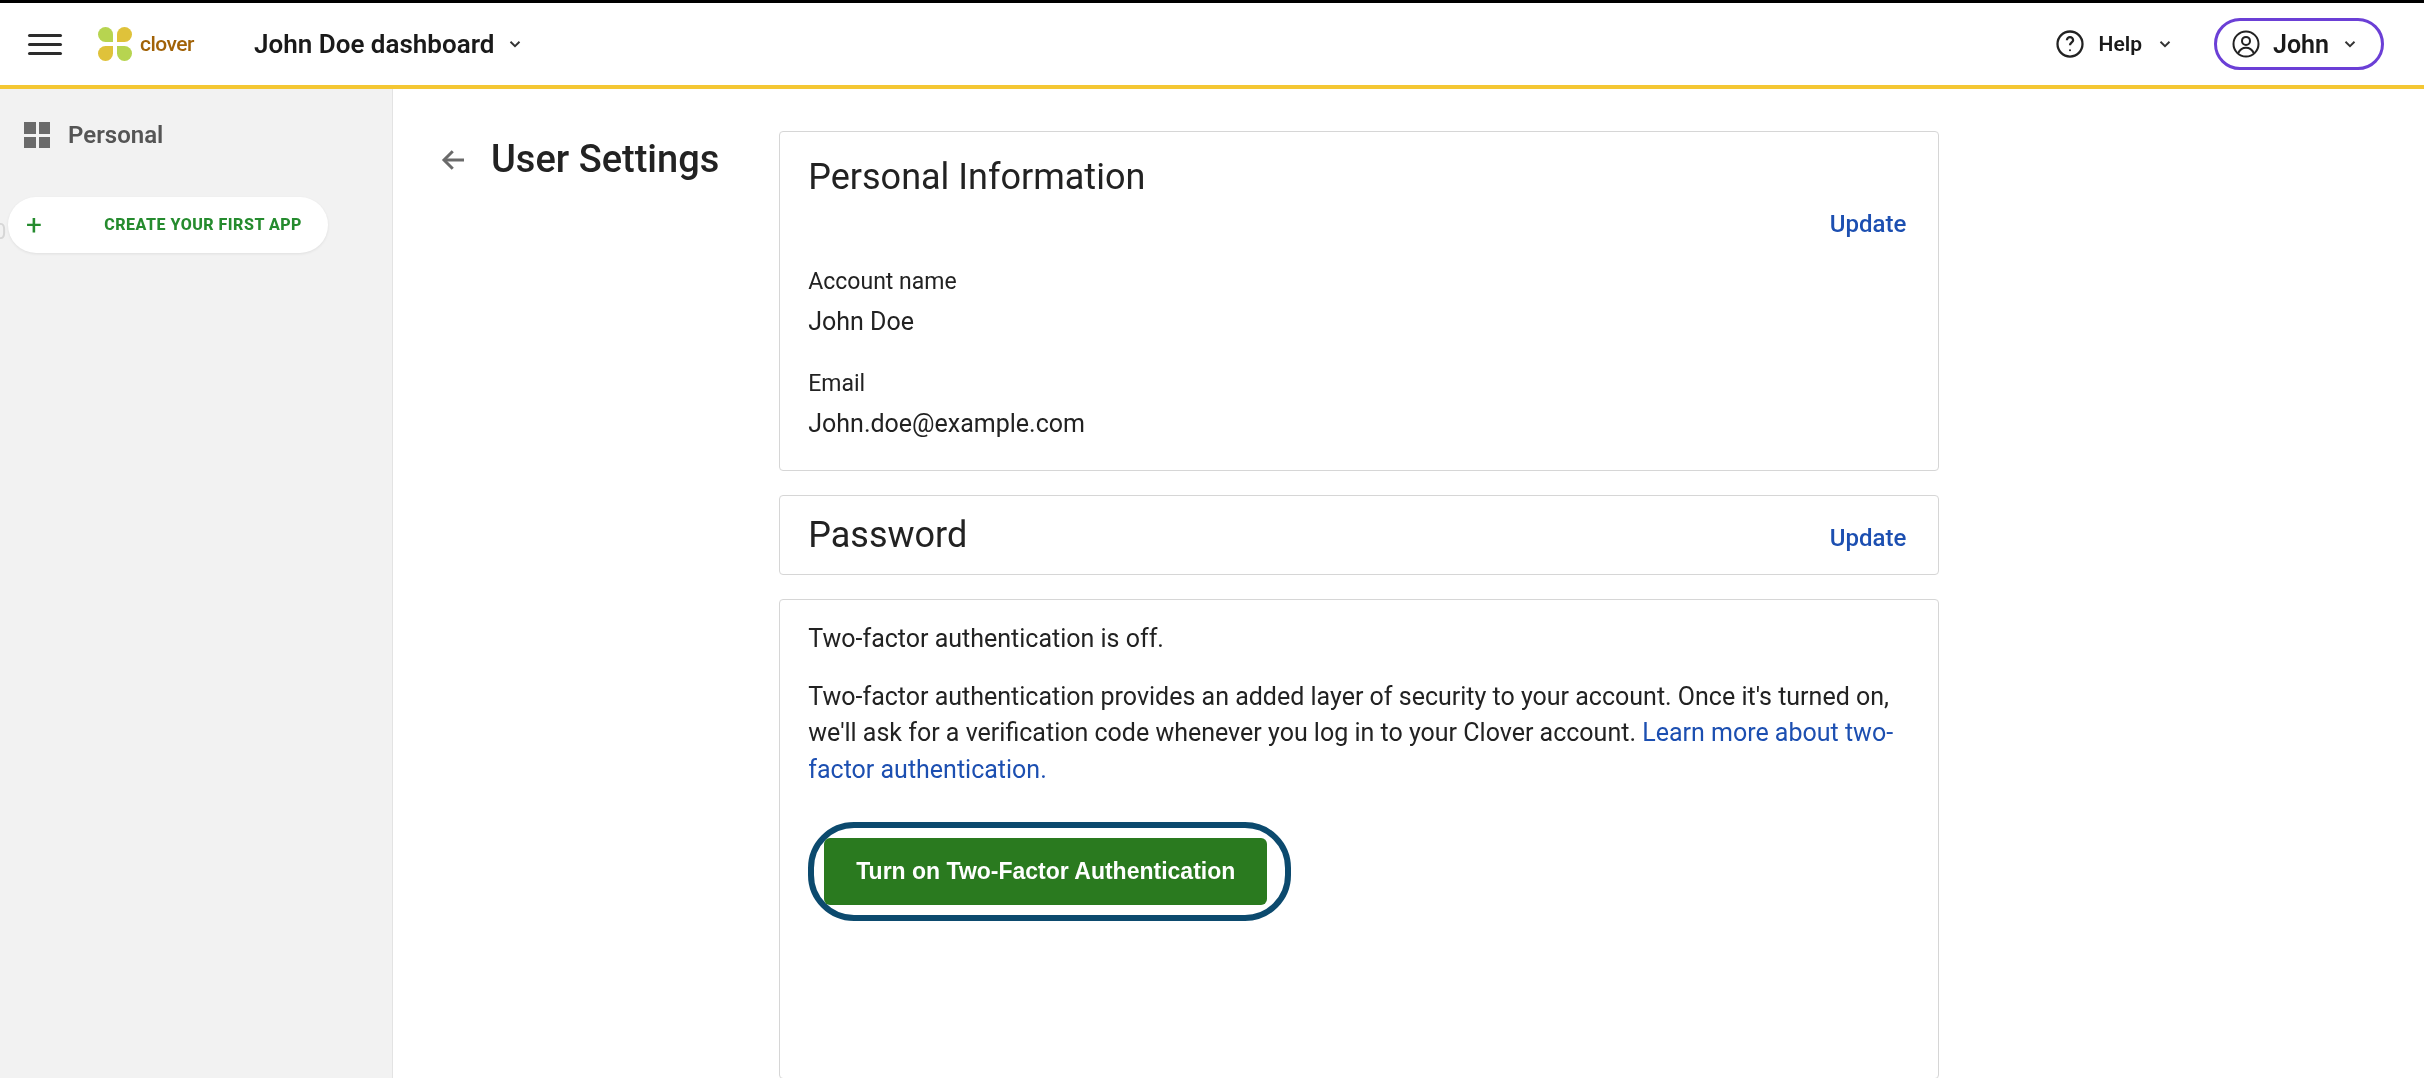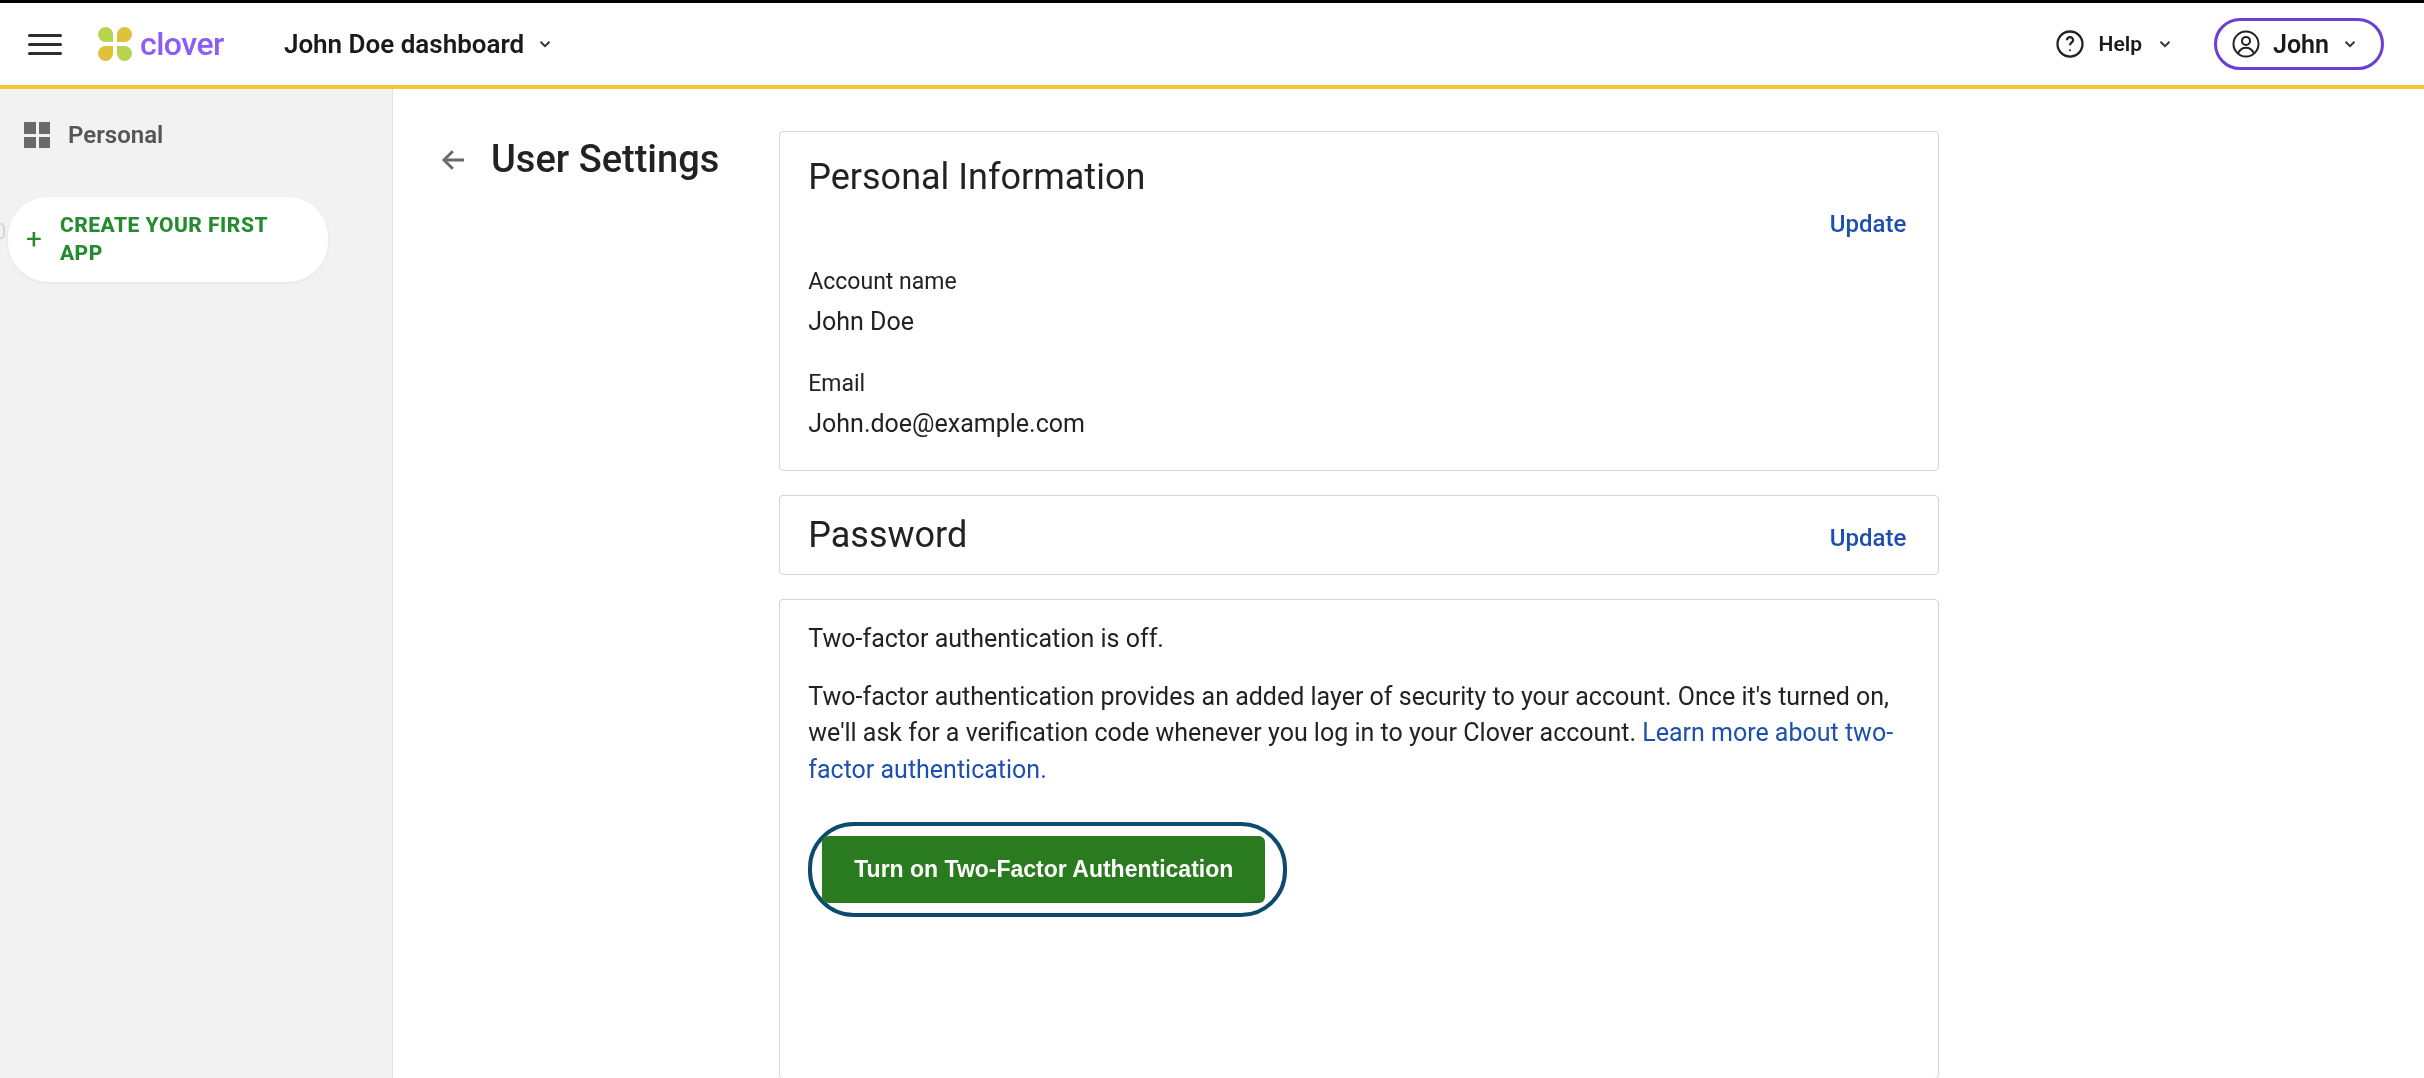--- a/index.html
+++ b/index.html
@@ -23,21 +23,21 @@
   .hamburger { display:inline-flex; flex-direction:column; justify-content:center; gap:6px; width:34px; height:34px; cursor:pointer; }
   .hamburger span { display:block; height:3px; background:#2c2c2c; border-radius:2px; }
 
   .logo { display:flex; align-items:center; gap:8px; }
   .logo-icon { width:34px; height:34px; display:grid; grid-template-columns:1fr 1fr; grid-template-rows:1fr 1fr; gap:3px; }
   .petal { width:15px; height:15px; background:#dfc23a; }
   .petal.tl { border-radius: 15px 15px 0 15px; background:#b7d450;}
   .petal.tr { border-radius: 15px 15px 15px 0; }
   .petal.bl { border-radius: 15px 0 15px 15px; }
   .petal.br { border-radius: 0 15px 15px 15px; background:#b7d450;}
-  .logo-text { font-size:32px; font-weight:500; color:#8b5cf6; letter-spacing:-0.5px; }
+  .logo-text { font-size:21px; font-weight:500; color:#a16207; letter-spacing:-0.5px; }
 
   .dash-select { display:flex; align-items:center; gap:12px; font-size:26px; font-weight:600; cursor:pointer; margin-left:24px;}
   .chev { width:18px; height:18px; }
 
   .topbar-right { display:flex; align-items:center; gap:40px; }
   .help-group { display:flex; align-items:center; gap:14px; font-size:21px; font-weight:600; cursor:pointer; }
   .q-icon { width:30px; height:30px; }
 
   .user-pill {
     display:flex; align-items:center; gap:12px;
@@ -58,21 +58,21 @@
   .create-btn {
     margin:38px 14px 0 8px;
     background:#fff; border-radius:40px;
     display:flex; align-items:center; gap:18px;
     padding:14px 26px 14px 18px;
     box-shadow:0 1px 3px rgba(0,0,0,0.08);
     cursor:pointer;
     width:320px;
   }
   .plus { font-size:28px; color:#258b2e; font-weight:400; line-height:1; }
-  .create-text { color:#258b2e; font-weight:800; font-size:21px; text-align:left; flex:1; letter-spacing:0.5px; line-height:1.35; }
+  .create-text { color:#258b2e; font-weight:800; font-size:16px; text-align:right; flex:1; letter-spacing:0.5px; line-height:1.35; }
 
   .main { flex:1; background:#fff; padding:42px 60px 0 46px; display:flex; gap:60px; }
   .title-col { display:flex; align-items:flex-start; gap:22px; padding-top:6px; }
   .back-arrow { width:30px; height:30px; color:#6a6a6a; cursor:pointer; margin-top:8px;}
   .page-title { font-size:38px; font-weight:500; color:#222; white-space:nowrap; }
 
   .cards { flex:0 0 1160px; display:flex; flex-direction:column; gap:24px; }
   .card { border:1px solid #d6d6d6; border-radius:4px; padding:24px 32px 32px 28px; background:#fff; }
   .card-head { display:flex; justify-content:space-between; align-items:flex-start; }
   .card-title { font-size:36px; font-weight:400; color:#222; }
@@ -80,21 +80,21 @@
 
   .field { margin-top:28px; }
   .field + .field { margin-top:34px; }
   .flabel { font-size:23px; color:#222; }
   .fval { font-size:25px; color:#222; margin-top:12px; }
 
   .tfa-stat { font-size:25px; color:#222; }
   .tfa-desc { font-size:25px; line-height:1.45; color:#222; margin-top:26px; }
   .tfa-desc a { color:#1c4fb1; text-decoration:none; cursor:pointer; }
 
-  .highlight-wrap { margin-top:34px; display:inline-block; border:4px solid #0c4a6e; border-radius:46px; padding:10px 18px 10px 10px; }
+  .highlight-wrap { margin-top:34px; display:inline-block; border:6px solid #0c4a6e; border-radius:46px; padding:10px 18px 10px 10px; }
   .tfa-btn { background:#2a7a1f; color:#fff; font-size:23px; font-weight:700; padding:20px 32px; border:none; border-radius:6px; cursor:pointer; }
 
   .card.tall { min-height:480px; }
 
   svg { display:block; }
 </style>
 </head>
 <body>
 
 <div class="blackbar"></div>

